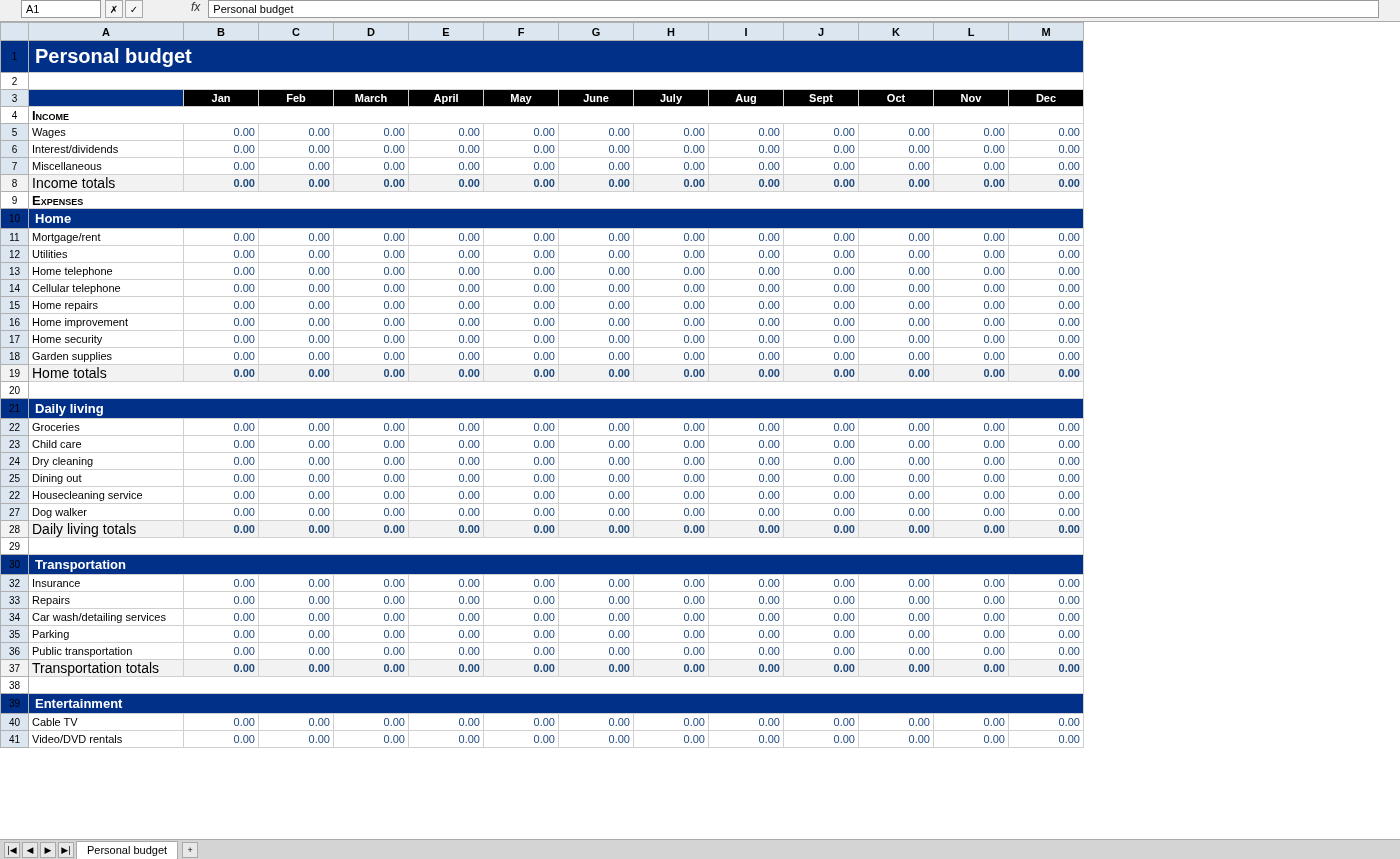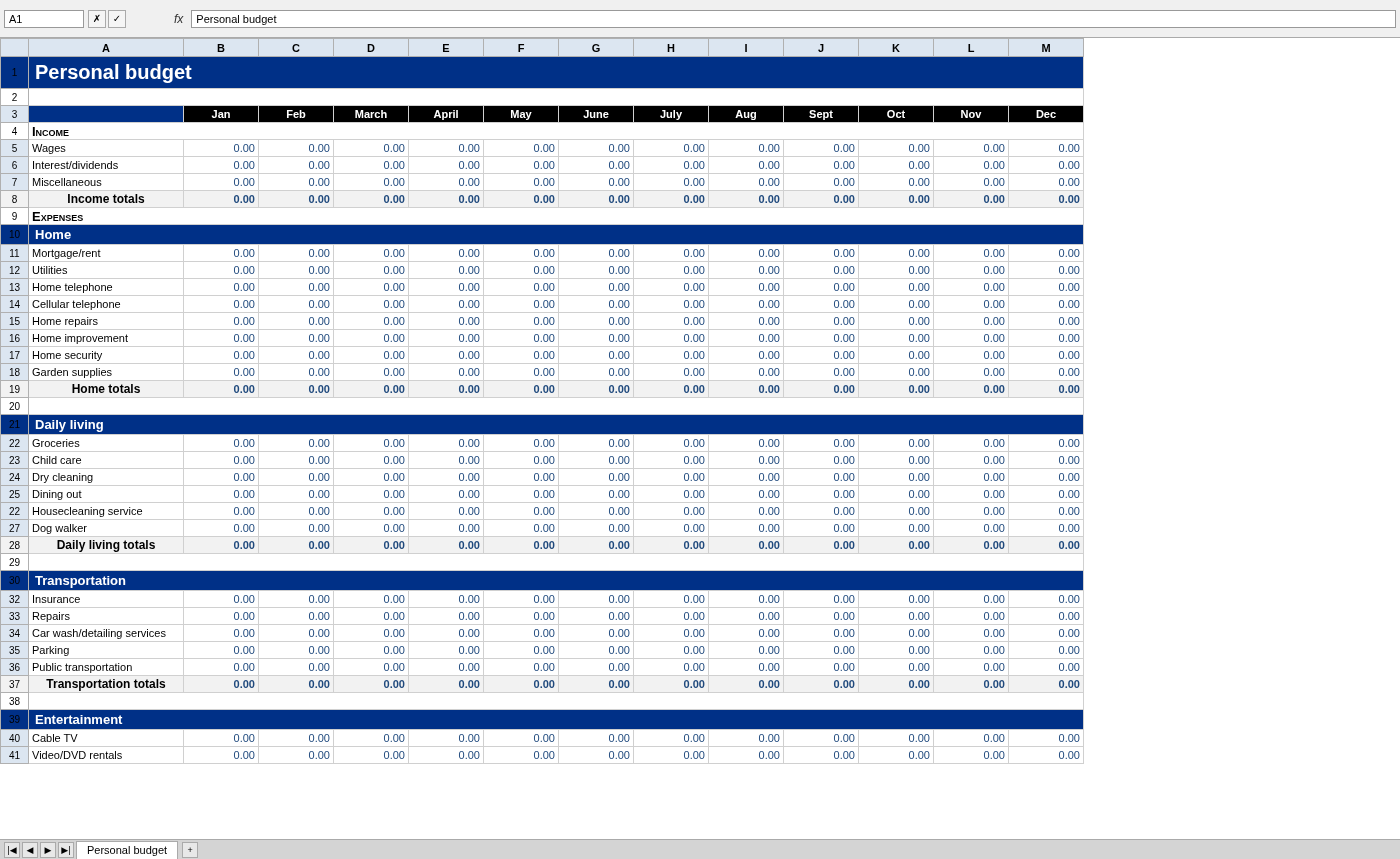--- a/index.html
+++ b/index.html
@@ -1,25 +1,25 @@
 <!DOCTYPE html>
 <html><head>
   <meta charset="utf-8">
   <style>
     * { margin: 0; padding: 0; box-sizing: border-box; }
     body { font-family: Arial, sans-serif; font-size: 11px; background: #fff; overflow: hidden; }
 
     
     .formula-bar {
       display: flex;
-      align-items: center;
-      height: 38px;
+      align-items: flex-start;
+      height: 22px;
       background: #f0f0f0;
       border-bottom: 1px solid #aaa;
-      padding: 0 4px;
+      padding: 0 21px;
       gap: 4px;
     }
     .cell-ref-box {
       width: 80px;
       height: 18px;
       border: 1px solid #999;
       padding: 0 4px;
       font-size: 11px;
       background: white;
     }
@@ -137,23 +137,22 @@
       text-align: right;
       color: #1f497d;
       font-size: 11px;
     }
 
     
     .total-row td {
       background: #f2f2f2;
     }
     .total-label {
-      font-weight: bold;
-      font-size: 12px;
-      text-align: center;
+      font-weight: normal;
+      font-size: 14px;
     }
     .total-cell {
       text-align: right;
       font-weight: bold;
       font-size: 11px;
       color: #1f497d;
     }
 
     
     .row-label {

